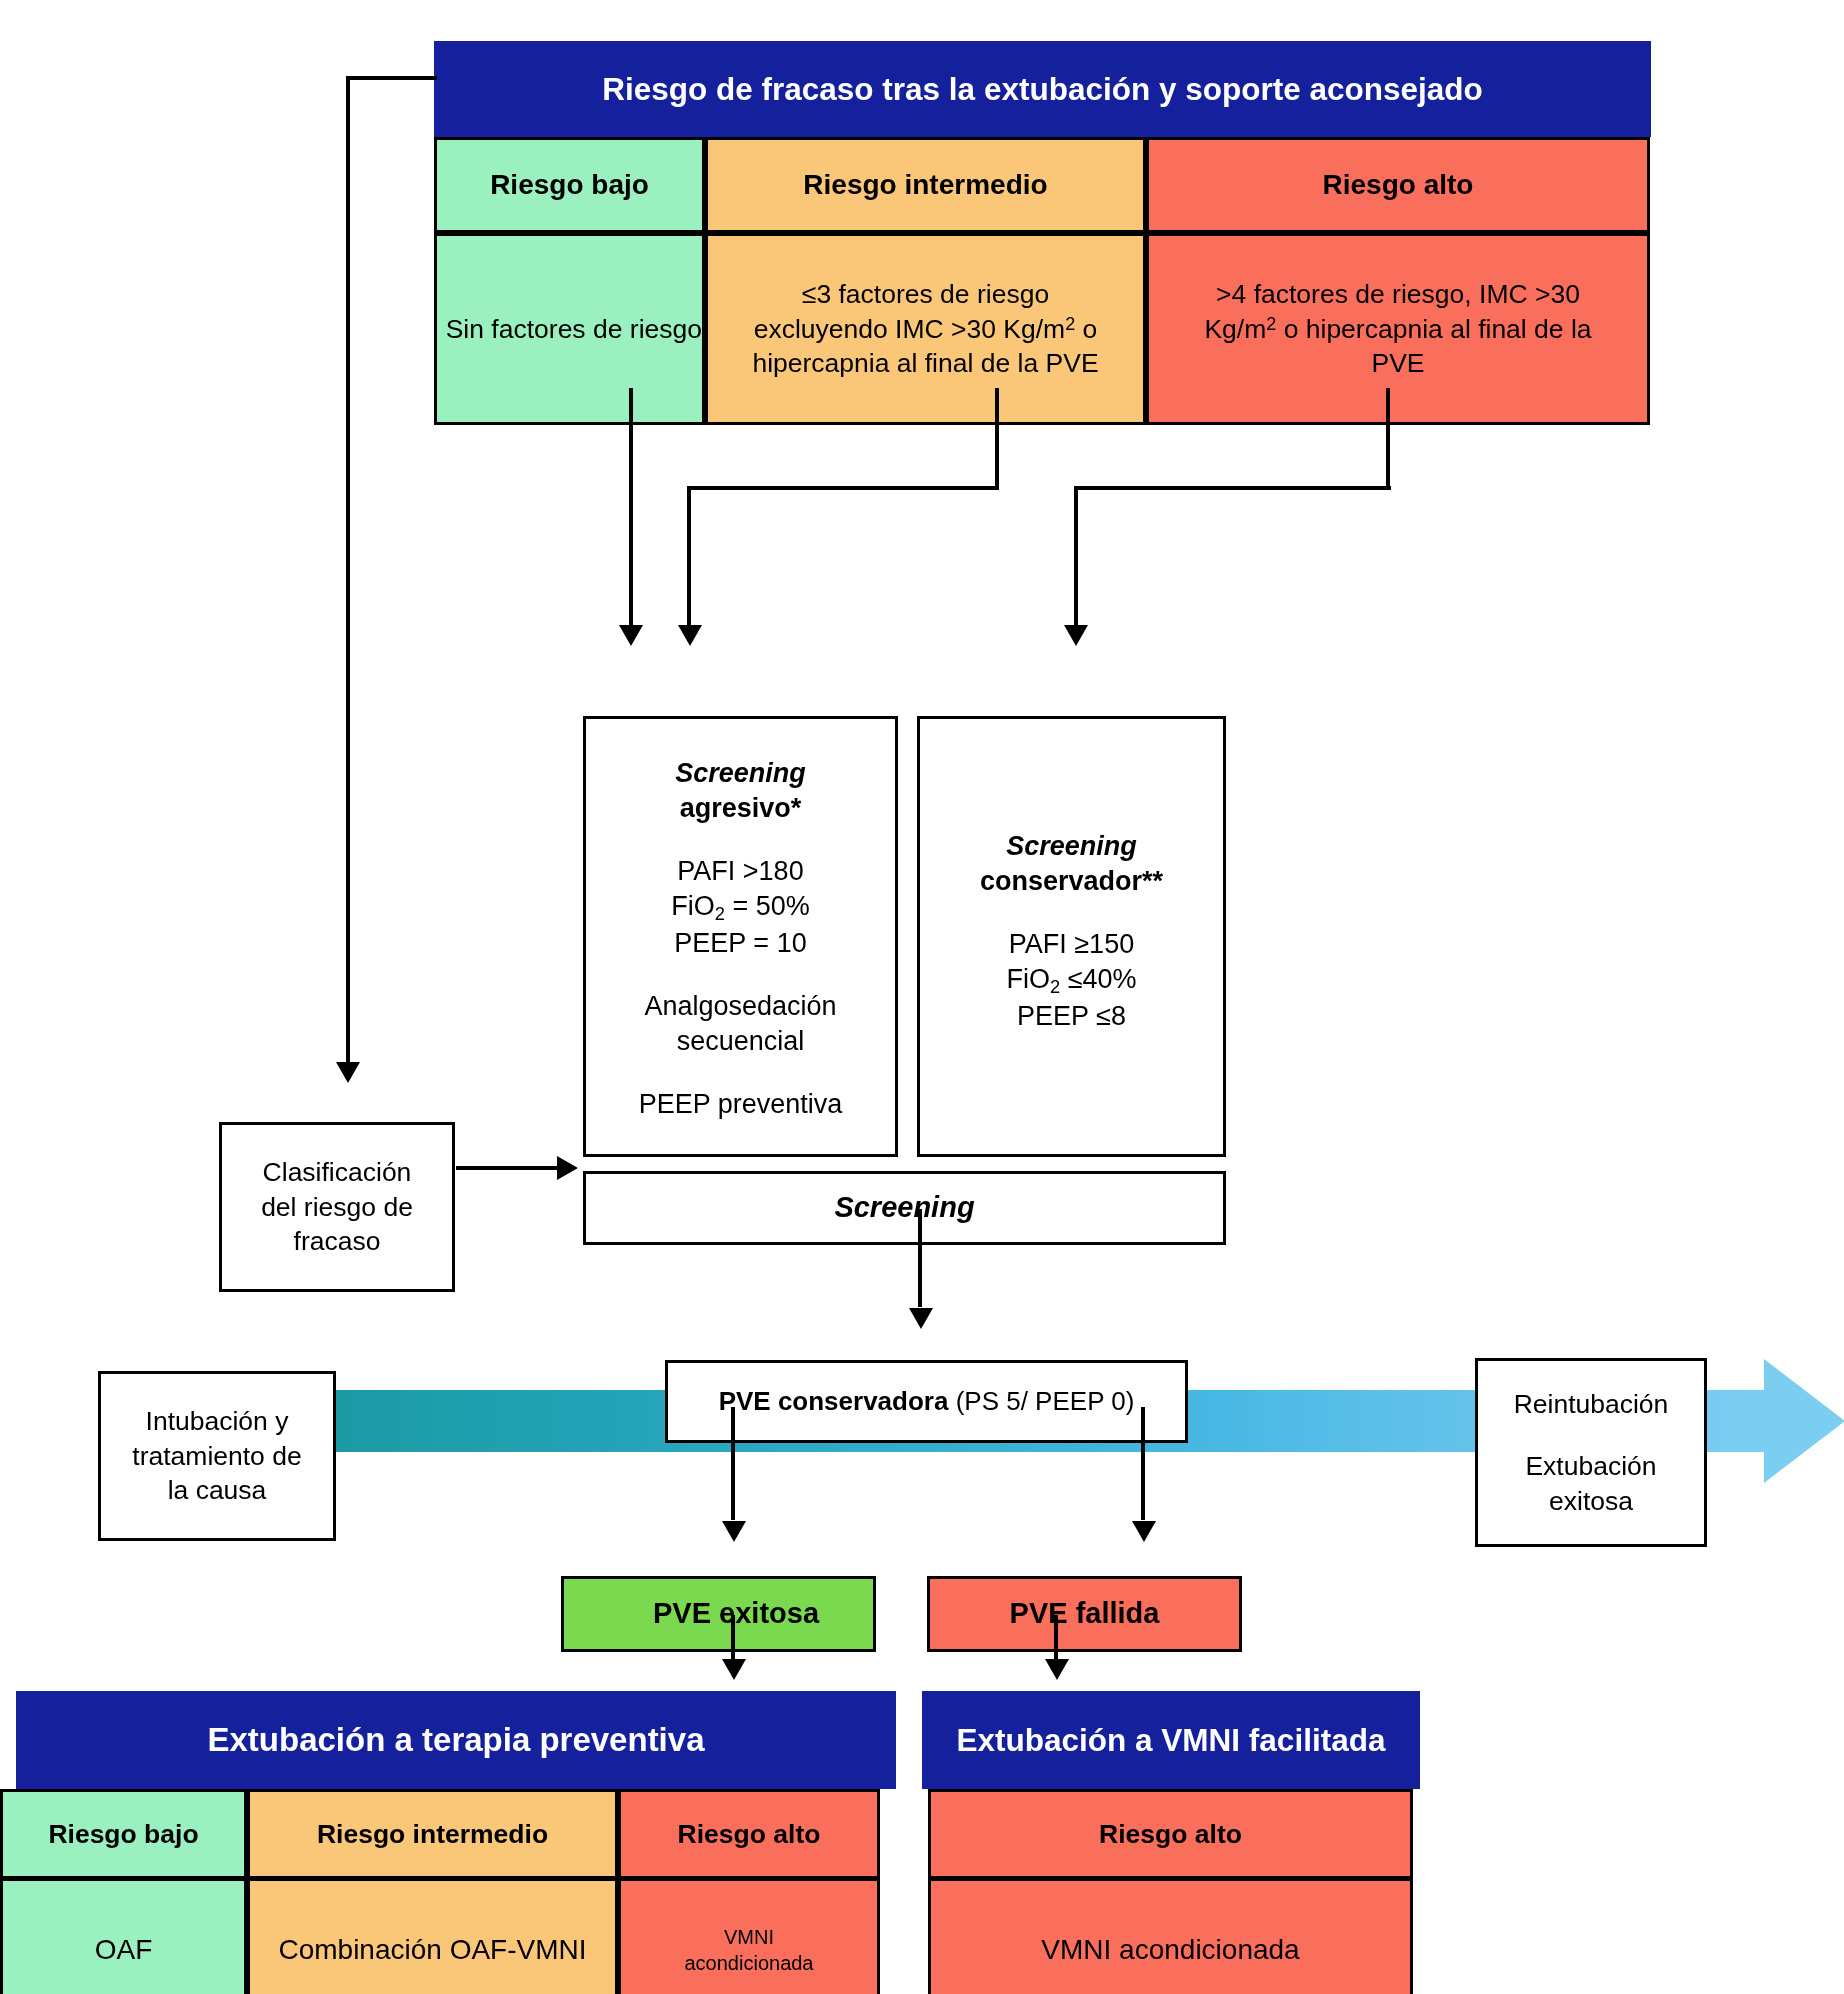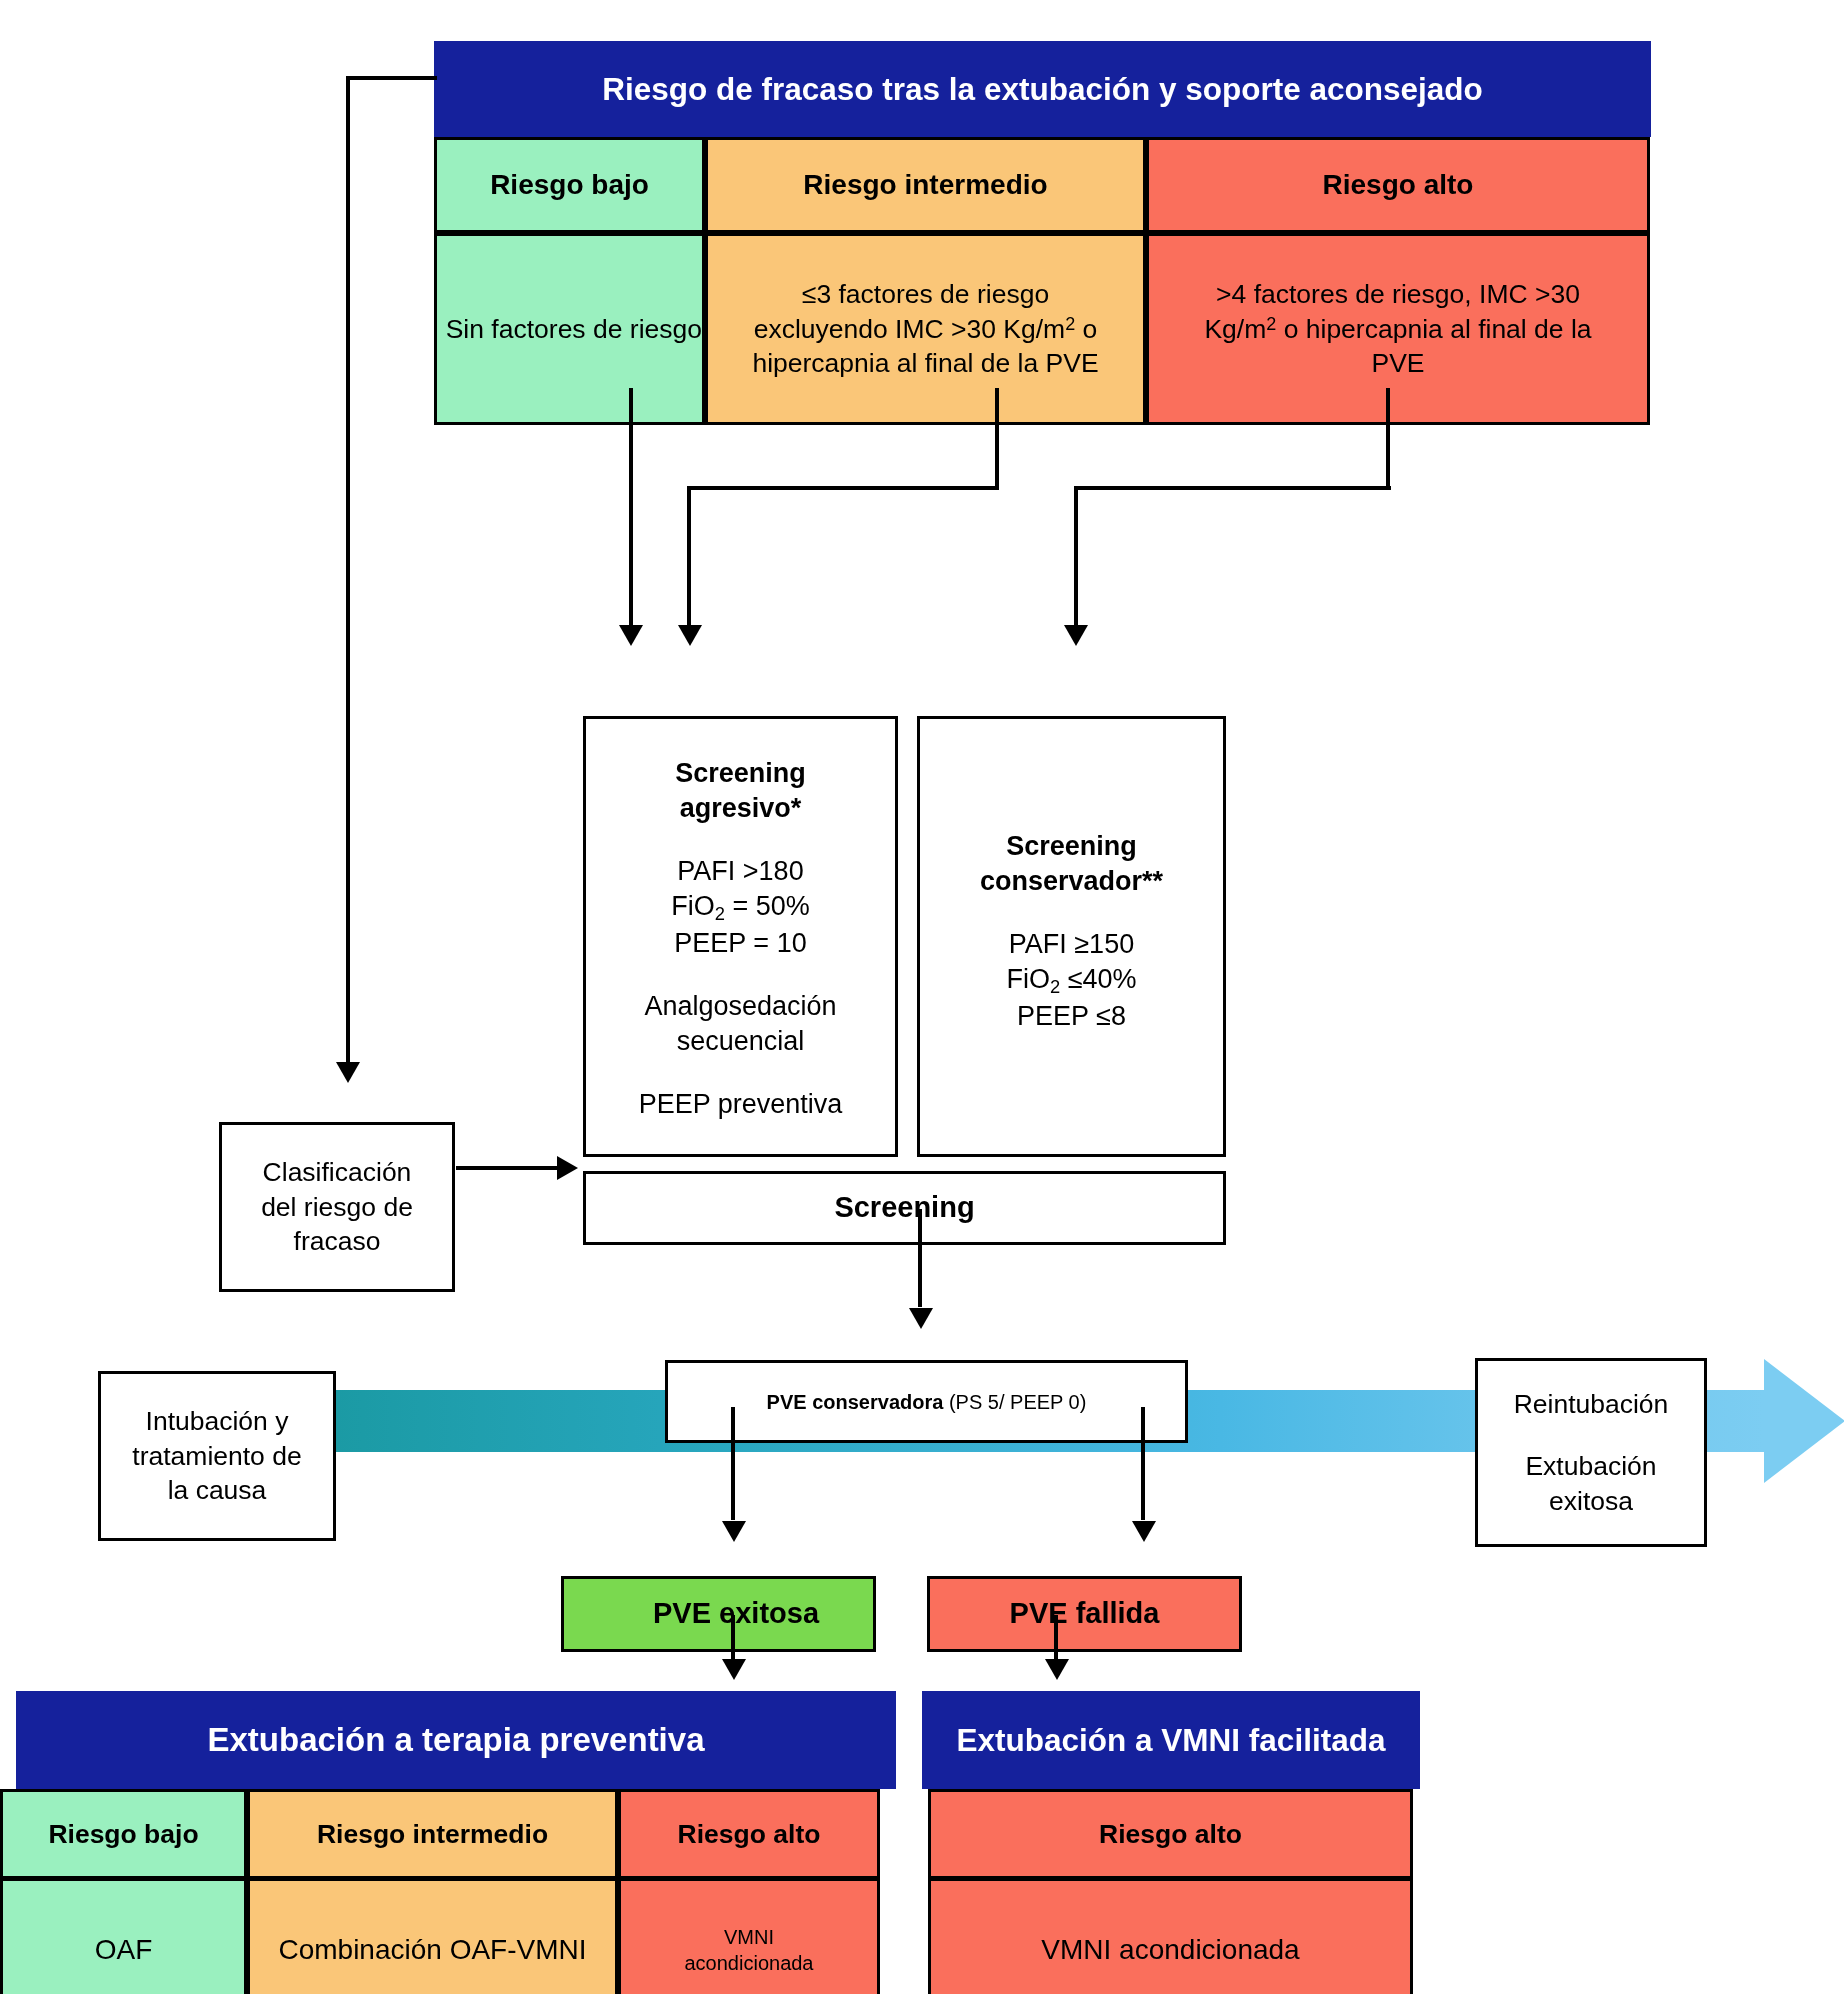--- a/index.html
+++ b/index.html
@@ -37,21 +37,21 @@
     background: #15219c;
     color: #ffffff;
     font-weight: bold;
     border: none;
   }
   .green   { background: #9af0bf; }
   .orange  { background: #fac678; }
   .red     { background: #fa6f5c; }
   .brightgreen { background: #7ad94f; padding-left: 35px; }
   .bold { font-weight: bold; }
-  .ital { font-weight: bold; }
+  .ital { font-style: italic; font-weight: bold; }
 
   
   .vline, .hline {
     position: absolute;
     background: #000000;
   }
   .arrowdown {
     position: absolute;
     width: 0;
     height: 0;
@@ -178,21 +178,21 @@
 
   <div class="ribbon" style="left:333px; top:1390px; width:1431px; height:62px;"></div>
   <div class="ribbon-head" style="left:1764px; top:1359px;"></div>
 
   <div class="box plain txt-block" style="left:98px; top:1335px; width:238px; height:170px; font-size:26.5px; flex-direction:column; background:#ffffff;">
     <p>Intubación y</p>
     <p>tratamiento de</p>
     <p>la causa</p>
   </div>
 
-  <div class="box plain" style="left:665px; top:1324px; width:523px; height:83px; font-size:20px; background:#ffffff;">
+  <div class="box plain" style="left:665px; top:1324px; width:523px; height:83px; font-size:26px; background:#ffffff;">
     <span><b>PVE conservadora</b><span> (PS 5/ PEEP 0)</span></span>
   </div>
 
   <div class="box plain txt-block" style="left:1475px; top:1322px; width:232px; height:189px; font-size:26.5px; flex-direction:column; background:#ffffff;">
     <p>Reintubación</p>
     <div class="gap-md"></div>
     <p>Extubación</p>
     <p>exitosa</p>
   </div>
 

